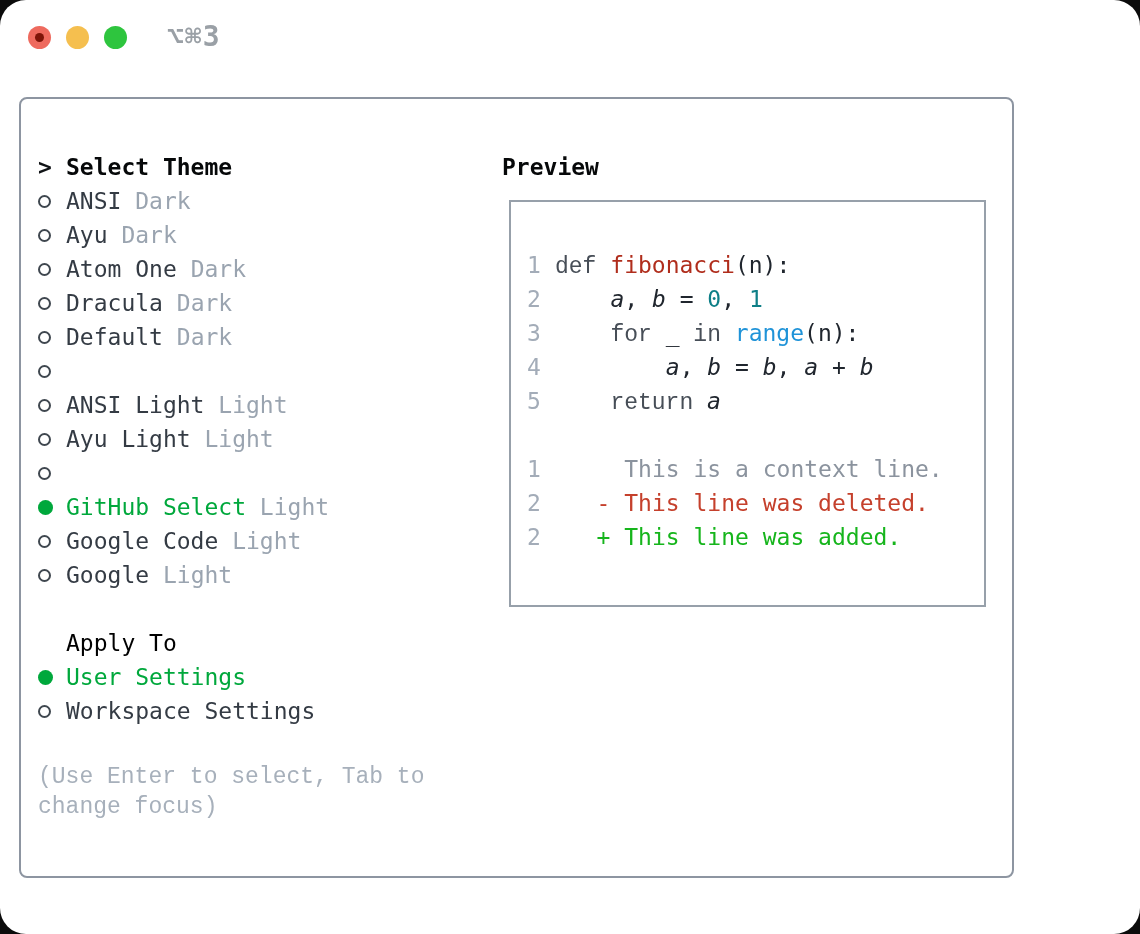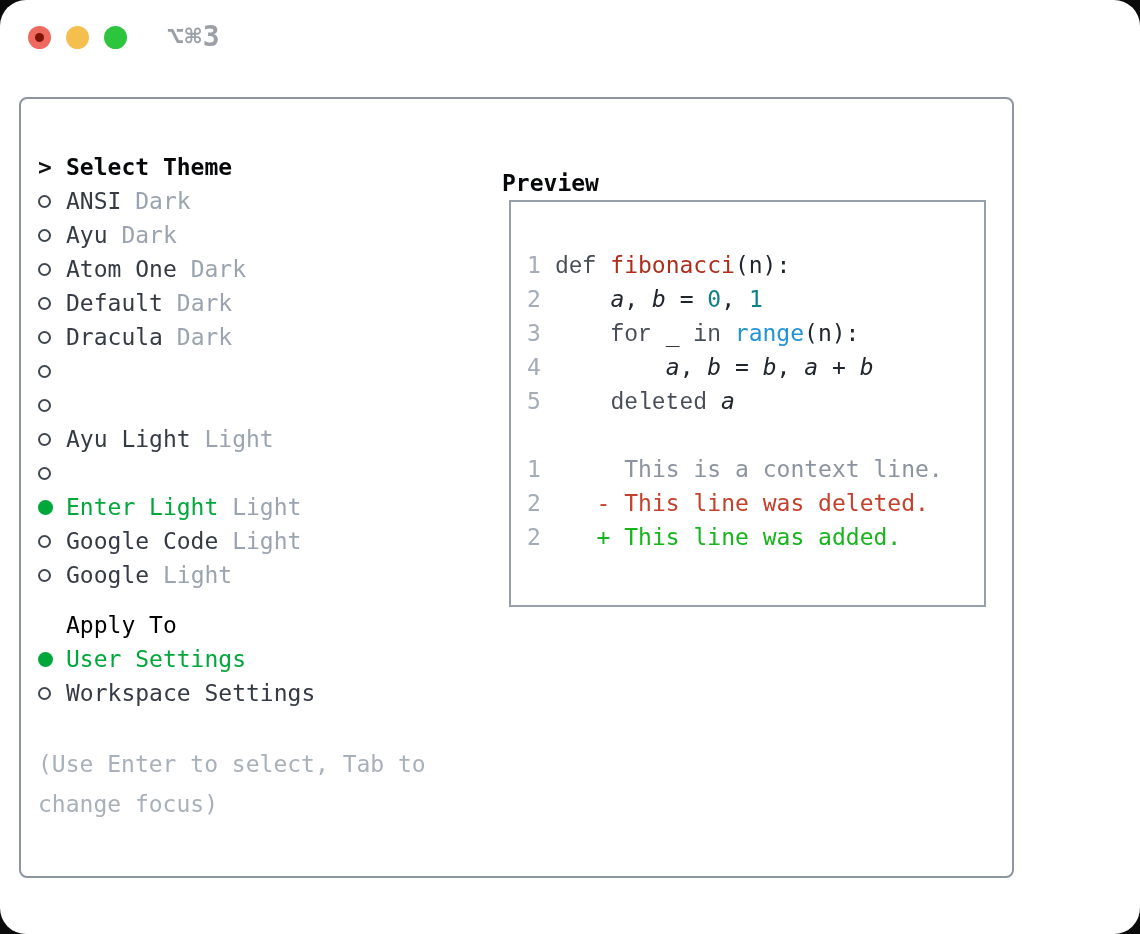--- a/index.html
+++ b/index.html
@@ -31,26 +31,26 @@
   .mcol{width:28px;flex:0 0 28px;display:flex;align-items:center;}
   .mcol .ring{width:13px;height:13px;border:2px solid var(--ring-color);border-radius:50%;}
   .mcol .fill{width:15px;height:15px;border-radius:50%;background:var(--sel-green);}
   .caret{font-weight:bold;color:#101316;font-size:23px;}
   .h-title{font-weight:bold;color:#060809;}
   .apply-title{color:#000;}
   .ltext{white-space:pre;}
   .item-label{color:var(--item-dark);}
   .item-label.sel{color:var(--sel-green);}
   .variant{color:var(--muted-gray);}
-  .applyhead{margin-top:16px;}
+  .applyhead{margin-top:34px;}
   .hint{
-    margin-top:34px;width:400px;font-size:23px;line-height:40px;color:var(--hint-gray);
+    margin-top:34px;width:400px;font-size:23px;line-height:30px;color:var(--hint-gray);font-family:Liberation Mono, monospace;
   }
   
-  .ptitle{position:absolute;left:481px;top:67px;height:34px;line-height:34px;
+  .ptitle{position:absolute;left:481px;top:51px;height:34px;line-height:34px;
     font-size:23px;font-weight:bold;color:#060809;}
   .pbox{
     position:absolute;left:488px;top:101px;width:477px;height:407px;
     border:2px solid var(--pbox-border);background:#fff;padding:46px 0 0 16px;overflow:hidden;
   }
   .pline{display:flex;height:34px;font-size:23px;line-height:34px;}
   .lnum{flex:0 0 auto;width:28px;color:var(--lnum-gray);white-space:pre;}
   .codetxt{white-space:pre;}
   .tok-kw{color:var(--kw-gray);font-family:Liberation Mono, monospace;}
   .tok-pln{color:var(--code-dark);}
@@ -101,60 +101,61 @@
     <span class="mcol">
               <span class="ring"></span>
             </span>
     <span class="ltext"><span class="item-label">Atom One</span><span class="variant"> Dark</span></span>
   </div>
 
   <div class="row">
     <span class="mcol">
               <span class="ring"></span>
             </span>
+    <span class="ltext"><span class="item-label">Dracula</span><span class="variant"> Dark</span></span>
+  </div>
+
+  <div class="row">
+    <span class="mcol">
+              <span class="ring"></span>
+            </span>
     <span class="ltext"><span class="item-label">Default</span><span class="variant"> Dark</span></span>
   </div>
 
   <div class="row">
     <span class="mcol">
               <span class="ring"></span>
             </span>
-    <span class="ltext"><span class="item-label">Dracula</span><span class="variant"> Dark</span></span>
-  </div>
-
-  <div class="row">
-    <span class="mcol">
-              <span class="ring"></span>
-            </span>
-  </div>
-
-  <div class="row">
-    <span class="mcol">
-              <span class="ring"></span>
-            </span>
+  </div>
+
+  <div class="row">
+    <span class="mcol">
+              <span class="ring"></span>
+            </span>
+    <span class="ltext"><span class="item-label">ANSI Light</span><span class="variant"> Light</span></span>
   </div>
 
   <div class="row">
     <span class="mcol">
               <span class="ring"></span>
             </span>
     <span class="ltext"><span class="item-label">Ayu Light</span><span class="variant"> Light</span></span>
   </div>
 
   <div class="row">
     <span class="mcol">
               <span class="ring"></span>
             </span>
   </div>
 
   <div class="row">
     <span class="mcol">
               <span class="fill"></span>
             </span>
-    <span class="ltext"><span class="item-label sel">Enter Light</span><span class="variant"> Light</span></span>
+    <span class="ltext"><span class="item-label sel">GitHub Select</span><span class="variant"> Light</span></span>
   </div>
 
   <div class="row">
     <span class="mcol">
               <span class="ring"></span>
             </span>
     <span class="ltext"><span class="item-label">Google Code</span><span class="variant"> Light</span></span>
   </div>
 
   <div class="row">
@@ -206,21 +207,21 @@
     <span class="codetxt"><span class="tok-pln">    </span><span class="tok-kw">for</span><span class="tok-pln"> _ </span><span class="tok-kw">in</span><span class="tok-pln"> </span><span class="tok-bi">range</span><span class="tok-pln">(n):</span></span>
   </div>
 
   <div class="pline">
     <span class="lnum">4 </span>
     <span class="codetxt"><span class="tok-pln">        </span><span class="tok-var">a</span><span class="tok-pln">, </span><span class="tok-var">b</span><span class="tok-pln"> = </span><span class="tok-var">b</span><span class="tok-pln">, </span><span class="tok-var">a</span><span class="tok-pln"> + </span><span class="tok-var">b</span></span>
   </div>
 
   <div class="pline">
     <span class="lnum">5 </span>
-    <span class="codetxt"><span class="tok-pln">    </span><span class="tok-kw">deleted</span><span class="tok-pln"> </span><span class="tok-var">a</span></span>
+    <span class="codetxt"><span class="tok-pln">    </span><span class="tok-kw">return</span><span class="tok-pln"> </span><span class="tok-var">a</span></span>
   </div>
 
   <div class="pline">
     <span class="lnum">  </span>
     <span class="codetxt"></span>
   </div>
 
   <div class="pline">
     <span class="lnum">1 </span>
     <span class="codetxt"><span class="tok-ctx">     This is a context line.</span></span>

